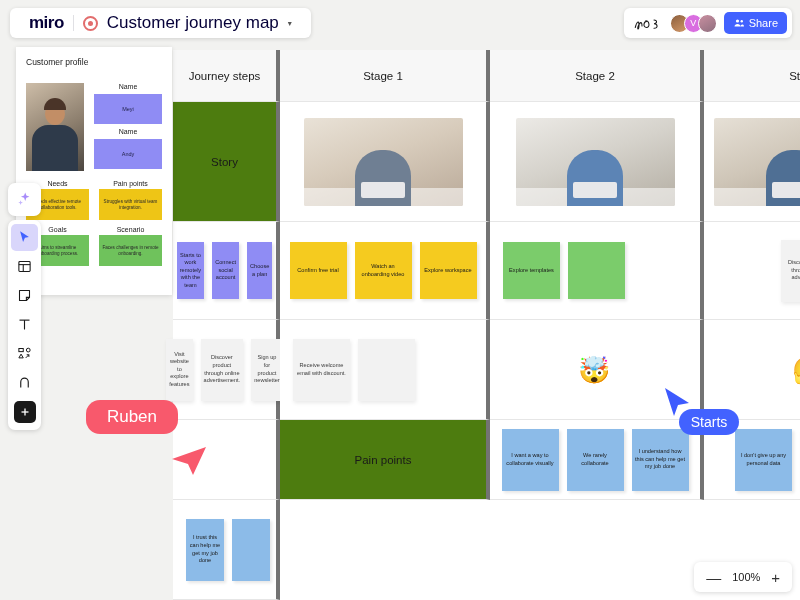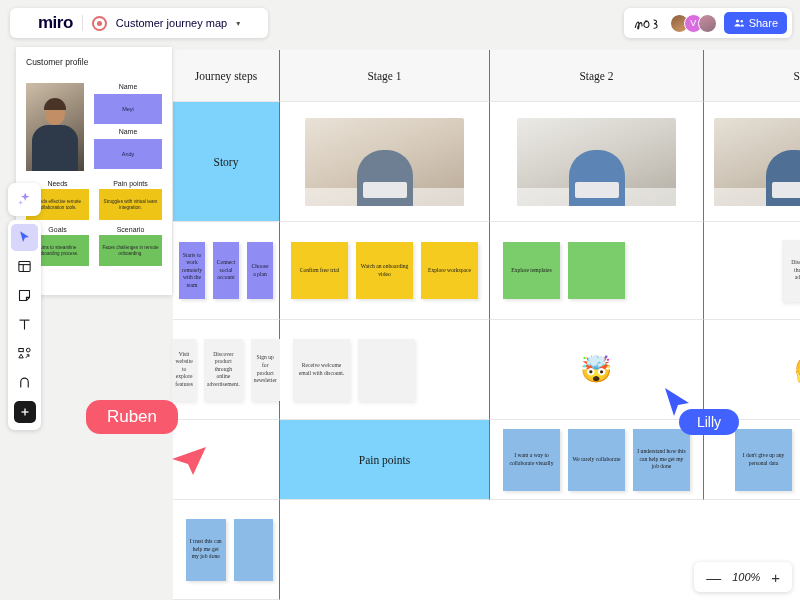--- a/index.html
+++ b/index.html
@@ -16,28 +16,28 @@
     position: absolute; left: 173px; top: 50px;
     width: 627px; height: 550px;
     background: #ffffff;
   }
   .grid {
     position: absolute; inset: 0;
     display: grid;
     grid-template-columns: 107px 210px 214px 214px;
     grid-template-rows: 52px 120px 98px 100px 80px 100px;
   }
-  .cell { border-right: 1px solid #737373; border-bottom: 1px solid #e6e6e6; position: relative; font-family: Liberation Serif, serif; }
+  .cell { border-right: 4px solid #737373; border-bottom: 1px solid #e6e6e6; position: relative; }
   .hdr-cell {
     background: #f7f7f7;
     display: flex; align-items: center; justify-content: center;
     font-size: 11.5px; color: #1a1a1a; font-weight: 400;
   }
   .row-label {
-    background: #7dd3fc;
+    background: #4d7c0f;
     display: flex; align-items: center; justify-content: center;
     font-size: 11.5px; color: #1a1a1a;
   }
   .content-cell { background: #fff; display: flex; align-items: center; justify-content: flex-start; padding: 0 6px; gap: 8px; }
   .content-cell.center { align-items: center; justify-content: center; }
 
   
   .note {
     width: 57px; height: 57px;
     display: flex; align-items: center; justify-content: center;
@@ -82,33 +82,33 @@
     width: 44px; height: 16px; background: #e8e8ea; border-radius: 2px;
   }
 
   .emoji { font-size: 26px; line-height: 1; }
 
   
   .topbar-left {
     position: absolute; left: 10px; top: 8px;
     height: 30px; background: #fff; border-radius: 6px;
     box-shadow: 0 1px 4px rgba(0,0,0,.14);
-    display: flex; align-items: center; padding: 0 28px; gap: 9px;
+    display: flex; align-items: center; padding: 0 19px; gap: 9px;
   }
   .miro-logo { font-size: 17px; font-weight: 700; letter-spacing: -.5px; color: #050038; }
   .vsep { width: 1px; height: 16px; background: #e0e0e4; }
   .doc-icon {
     width: 15px; height: 15px; border-radius: 50%;
     border: 2px solid #e26d6d; position: relative; flex: none;
   }
   .doc-icon::after {
     content: ""; position: absolute; left: 3px; top: 3px;
     width: 5px; height: 5px; border-radius: 50%; background: #e26d6d;
   }
-  .doc-title { font-size: 11px; color: #050038; }
+  .doc-title { font-size: 17px; color: #050038; }
   .chev { font-size: 8px; color: #555; }
 
   .topbar-right {
     position: absolute; right: 8px; top: 8px;
     height: 30px; background: #fff; border-radius: 6px;
     box-shadow: 0 1px 4px rgba(0,0,0,.14);
     display: flex; align-items: center; padding: 0 5px 0 9px; gap: 7px;
   }
   .scribble { width: 30px; height: 16px; }
   .avatars { display: flex; align-items: center; }
@@ -189,21 +189,21 @@
   .arrow-svg { position: absolute; }
 
   
   .zoom-ctl {
     position: absolute; right: 8px; bottom: 8px;
     height: 30px; background: #fff; border-radius: 6px;
     box-shadow: 0 1px 5px rgba(0,0,0,.16);
     display: flex; align-items: center; gap: 10px; padding: 0 12px;
   }
   .zoom-btn { font-size: 15px; color: #333; cursor: pointer; line-height: 1; }
-  .zoom-val { font-size: 11px; color: #1a1a1a; min-width: 30px; text-align: center; font-style: italic; }
+  .zoom-val { font-size: 11px; color: #1a1a1a; min-width: 30px; text-align: center; }
 </style>
 </head>
 <body>
 
 <div id="app">
 
   <div class="board">
     <div class="grid">
 
       <div class="cell hdr-cell">
@@ -422,21 +422,21 @@
   </div>
 
   <svg class="arrow-svg" style="left:170px;top:443px" width="38" height="34" viewBox="0 0 38 34">
     <path d="M36 4L2 16l16 5 5 11z" fill="#f8596c"></path>
   </svg>
   <div class="cursor-label" id="cursor-ruben">Ruben</div>
 
   <svg class="arrow-svg" style="left:663px;top:386px" width="30" height="32" viewBox="0 0 30 32">
     <path d="M2 2l24 15-11 2-4 11z" fill="#3d5afe"></path>
   </svg>
-  <div class="cursor-label" id="cursor-lilly">Lilly</div>
+  <div class="cursor-label" id="cursor-lilly">Starts</div>
 
   <div class="zoom-ctl">
     <span class="zoom-btn">—</span>
     <span class="zoom-val">100%</span>
     <span class="zoom-btn">+</span>
   </div>
 
 </div>
 
 </body></html>

